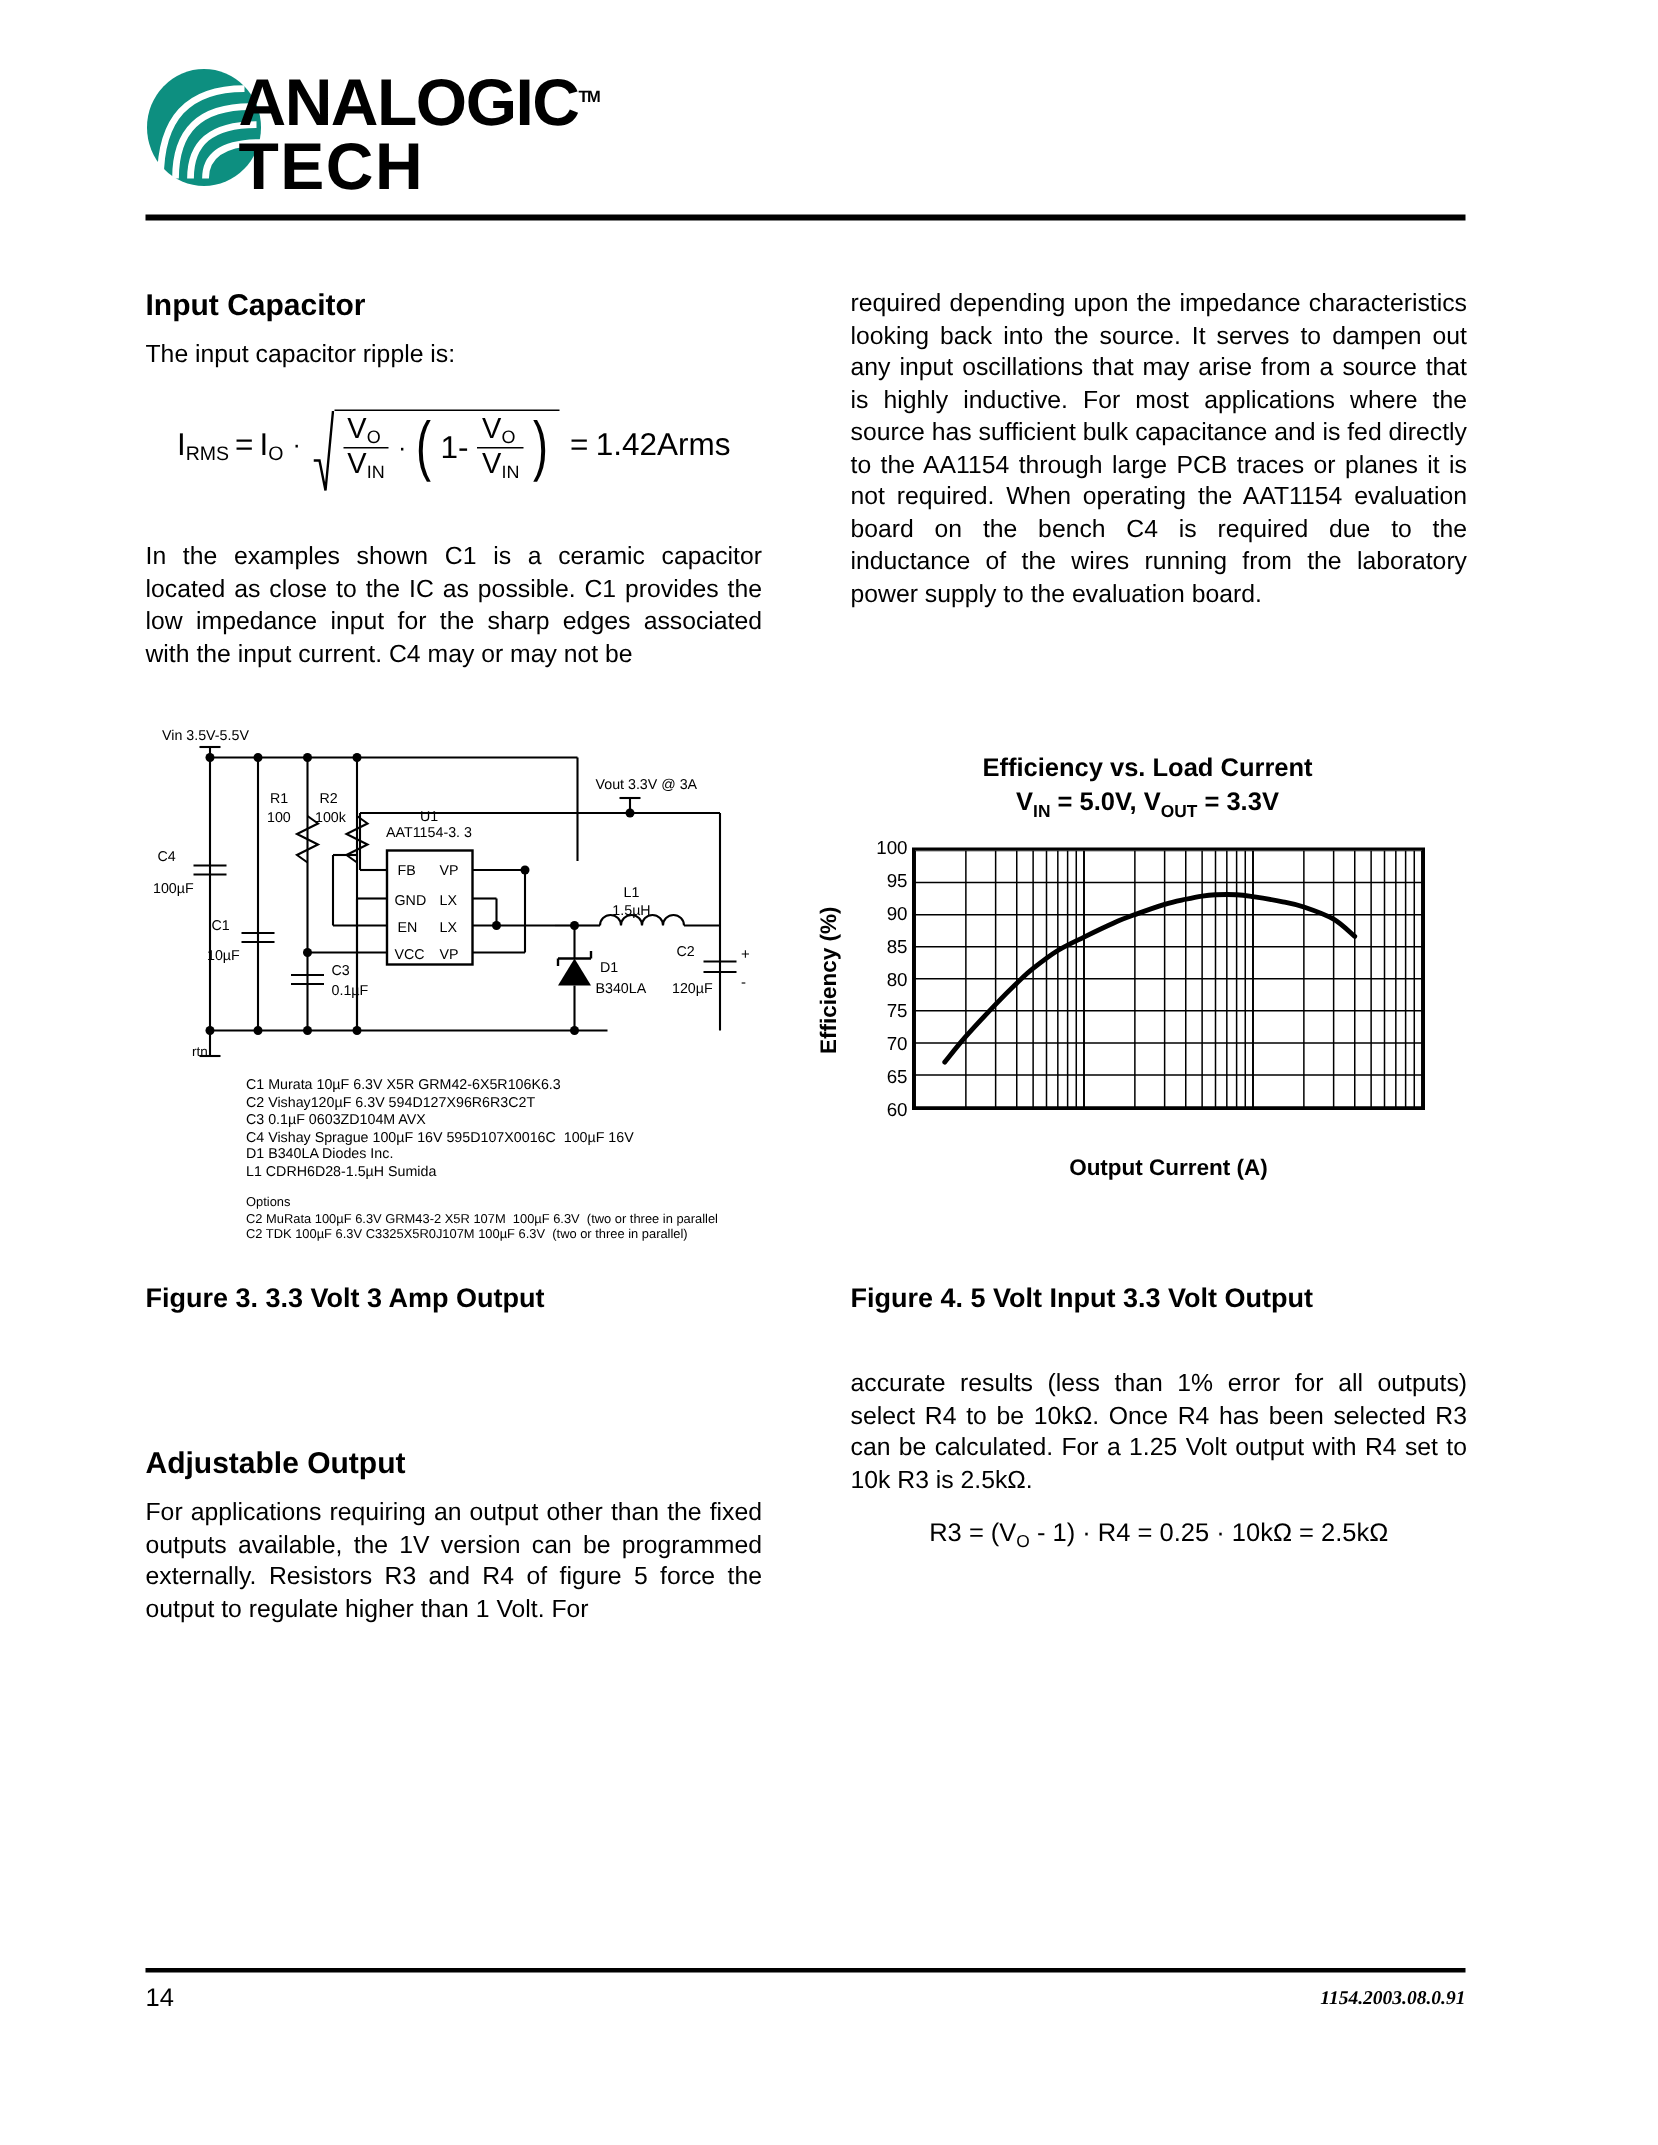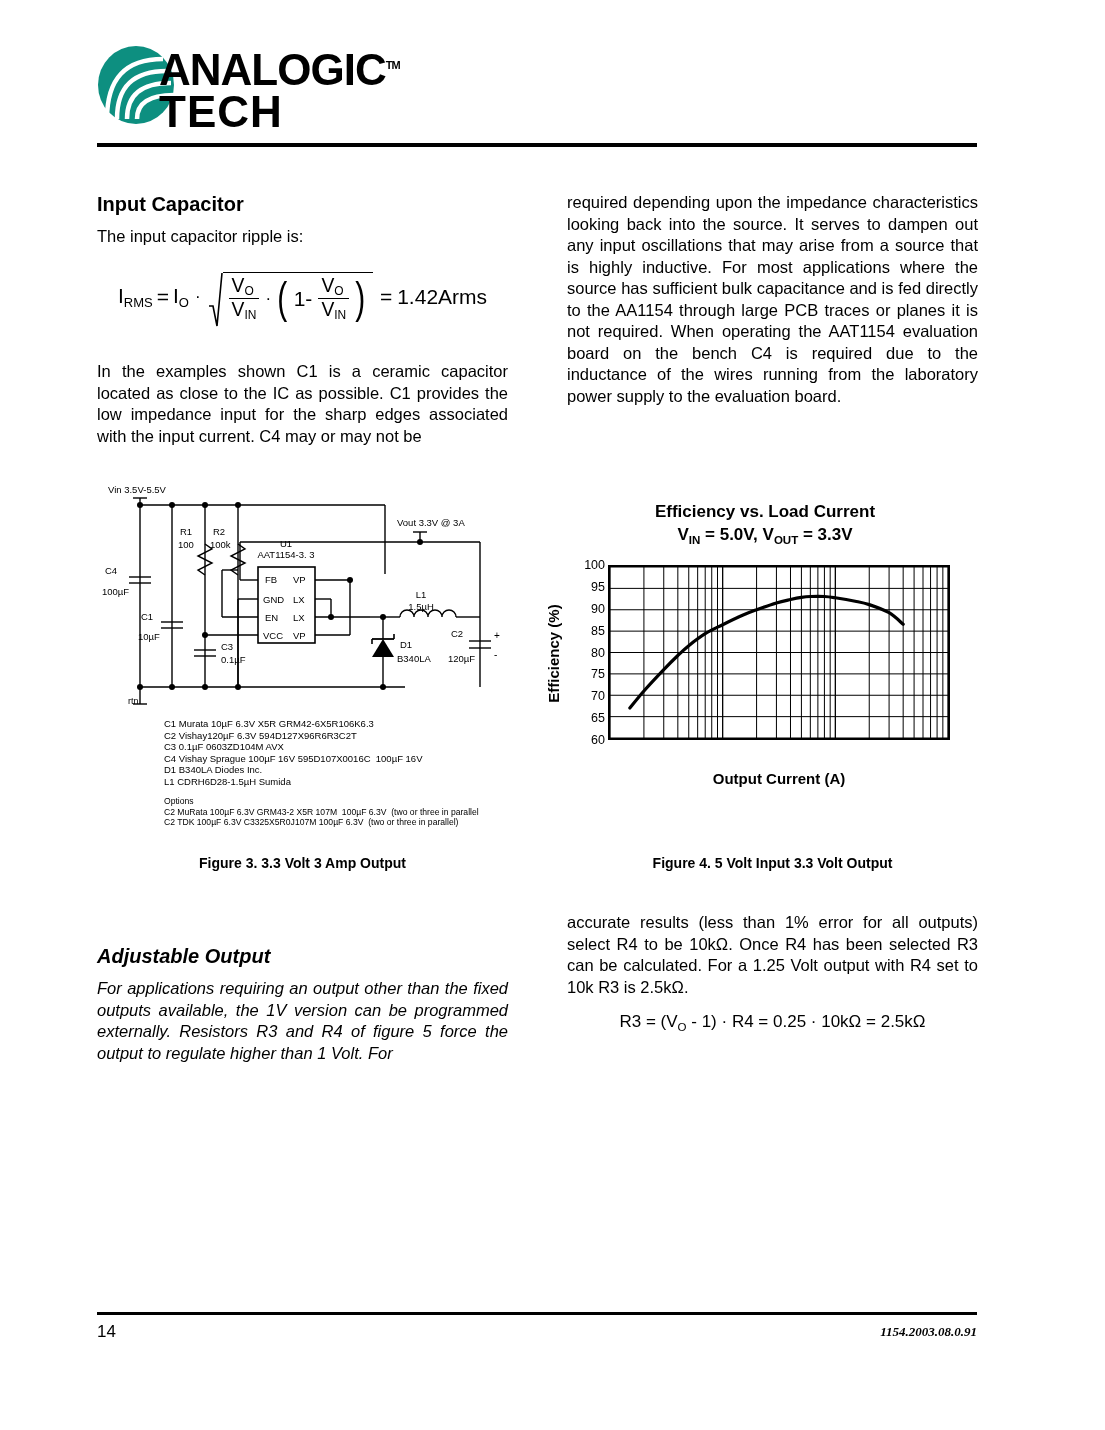--- a/index.html
+++ b/index.html
@@ -48,21 +48,21 @@
   .chart-title .l2{display:block;}
   .plotbox{position:absolute;left:608px;top:565px;width:342px;height:175px;border:2px solid #000;box-sizing:border-box;background:#fff;}
   .ylabels{position:absolute;left:575px;top:558px;width:30px;height:190px;}
   .ylabels span{position:absolute;right:0;font-size:12.5px;line-height:12px;text-align:right;}
   .xlabels{position:absolute;left:560px;top:748px;width:440px;height:18px;}
   .xlabels span{position:absolute;font-size:13px;line-height:14px;text-align:center;}
   .ytitle{position:absolute;left:540px;top:575px;width:24px;height:160px;}
   .ytitle span{display:block;transform:rotate(-90deg);transform-origin:center;white-space:nowrap;font-size:15px;font-weight:bold;position:absolute;left:-62px;top:70px;width:150px;text-align:center;}
   .xtitle{position:absolute;left:608px;top:770px;width:342px;text-align:center;font-size:15px;font-weight:bold;}
 
-  .figcap{position:absolute;font-size:14px;font-weight:bold;text-align:center;}
+  .figcap{position:absolute;font-size:18px;font-weight:bold;}
   .figcap3{left:97px;top:855px;width:411px;}
   .figcap4{left:567px;top:855px;width:411px;}
 
   
   .rule-bot{position:absolute;left:97px;top:1312px;width:880px;height:3px;background:#000;}
   .pgnum{position:absolute;left:97px;top:1322px;font-size:17px;}
   .docid{position:absolute;right:128px;top:1324px;font-size:13px;font-style:italic;font-family:"Liberation Serif",serif;font-weight:bold;}
 </style>
 </head>
 <body>
@@ -335,21 +335,21 @@
         <line x1="0" y1="21.375" x2="338" y2="21.375" stroke="#000" stroke-width="1"></line>
         <line x1="0" y1="0" x2="338" y2="0" stroke="#000" stroke-width="1"></line>
         <path d="M19.84 141.07 C22.19 138.22,28.26 130.39,33.92 123.97 C39.57 117.56,48.10 108.51,53.76 102.60 C59.41 96.69,63.67 92.48,67.83 88.49 C72.00 84.50,74.19 82.29,78.75 78.66 C83.31 75.03,89.56 70.18,95.21 66.69 C100.87 63.20,106.45 60.78,112.67 57.71 C118.88 54.65,126.85 50.80,132.51 48.31 C138.16 45.81,140.93 44.82,146.58 42.75 C152.24 40.68,160.77 37.62,166.42 35.91 C172.08 34.20,176.33 33.42,180.50 32.49 C184.66 31.56,188.11 30.85,191.42 30.35 C194.72 29.85,196.51 29.64,200.34 29.50 C204.17 29.36,210.25 29.28,214.41 29.50 C218.58 29.71,220.21 30.00,225.33 30.78 C230.46 31.56,239.52 33.06,245.17 34.20 C250.83 35.34,253.60 35.70,259.25 37.62 C264.90 39.54,273.44 42.47,279.09 45.74 C284.74 49.02,290.82 55.36,293.17 57.29" stroke="#000" stroke-width="3.2" fill="none" stroke-linecap="round" stroke-linejoin="round"></path>
       </svg>
   </div>
   <div class="xtitle">Output Current (A)</div>
 
   <div class="figcap figcap3">Figure 3.  3.3 Volt 3 Amp Output</div>
   <div class="figcap figcap4">Figure 4.  5 Volt Input 3.3 Volt Output</div>
 
-  <div class="col-l" style="top:944px;font-style:italic;">
+  <div class="col-l" style="top:964px;">
     <h2 class="sec">Adjustable Output</h2>
     <p class="body">For applications requiring an output other than the fixed outputs available, the 1V version can be programmed externally. Resistors R3 and R4 of figure 5 force the output to regulate higher than 1 Volt. For</p>
   </div>
 
   <div class="col-r" style="top:912px;">
     <p class="body">accurate results (less than 1% error for all outputs) select R4 to be 10kΩ. Once R4 has been selected R3 can be calculated. For a 1.25 Volt output with R4 set to 10k R3 is 2.5kΩ.</p>
   </div>
 
   <div style="position:absolute;left:567px;top:1012px;width:411px;text-align:center;font-size:17px;">
     <span>R3 = (V</span><sub style="font-size:.68em">O</sub><span> - 1) · R4 = 0.25 · 10kΩ = 2.5kΩ</span>

